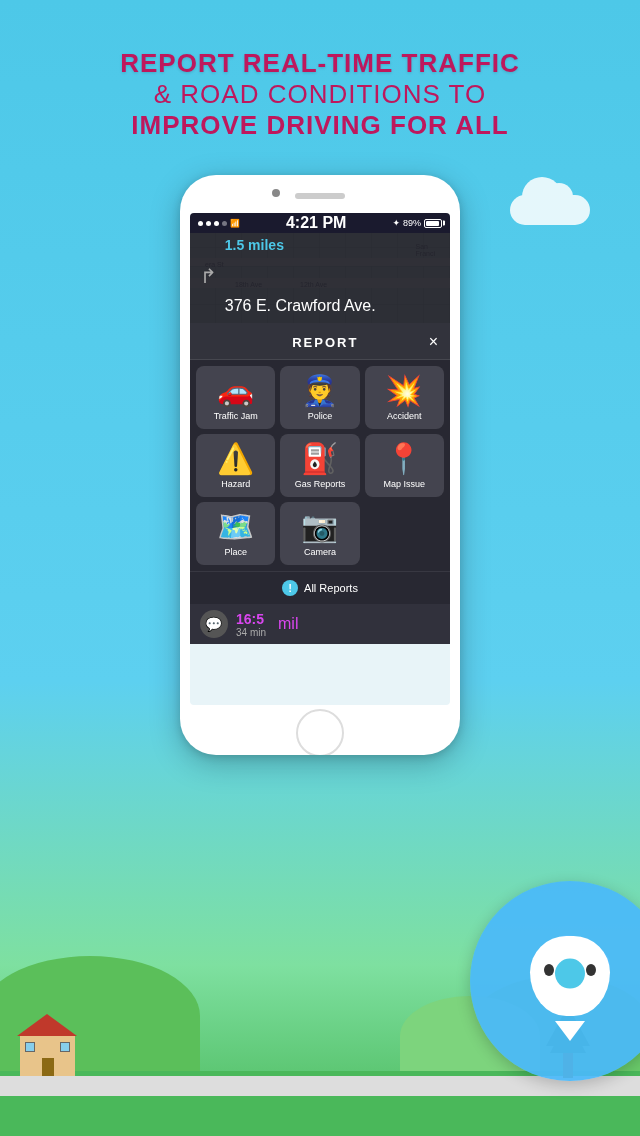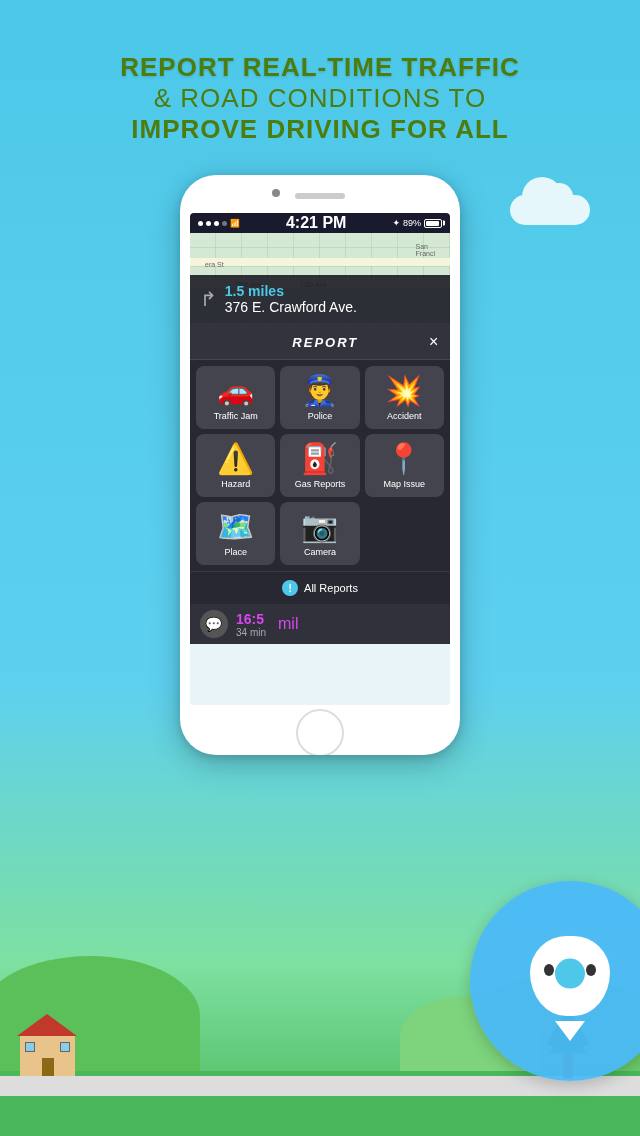--- a/index.html
+++ b/index.html
@@ -8,22 +8,23 @@
       height: 1136px;
       overflow: hidden;
       font-family: 'Arial', sans-serif;
       background: linear-gradient(180deg, #4dc8e8 0%, #5dd0f0 60%, #7ee0a0 85%, #4ab85a 100%);
       position: relative;
     }
 
     
     .header-text {
       text-align: center;
-      padding: 52px 40px 20px;
-      color: #4d7c0f;
+      padding: 36px 40px 20px;
+      color: #be185d;
+      margin-top: 12px;
     }
     .header-text .line1 {
       font-size: 26px;
       font-weight: 900;
       text-transform: uppercase;
       letter-spacing: 1px;
       text-shadow: 0 1px 3px rgba(0,0,0,0.15);
     }
     .header-text .line2 {
       font-size: 26px;
@@ -356,35 +357,35 @@
       font-size: 20px;
     }
     .nav-info { flex: 1; }
     .nav-distance {
       color: #4dc8e8;
       font-size: 14px;
       font-weight: 700;
     }
     .nav-street {
       color: white;
-      font-size: 14px;
+      font-size: 16px;
+      margin-top: 44px;
     }
 
     
     .report-modal {
       background: rgba(40,40,50,0.95);
       margin: 0;
     }
     .report-header {
       display: flex;
       align-items: center;
       justify-content: space-between;
       padding: 10px 12px 8px;
       border-bottom: 1px solid rgba(255,255,255,0.1);
-      font-style: italic;
     }
     .report-title {
       color: white;
       font-size: 13px;
       font-weight: 600;
       letter-spacing: 2px;
       text-align: center;
       flex: 1;
     }
     .report-close {

